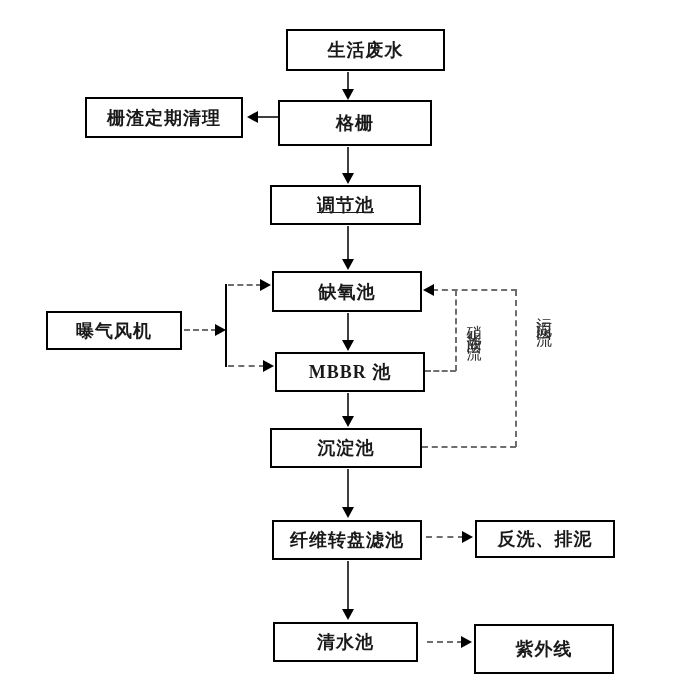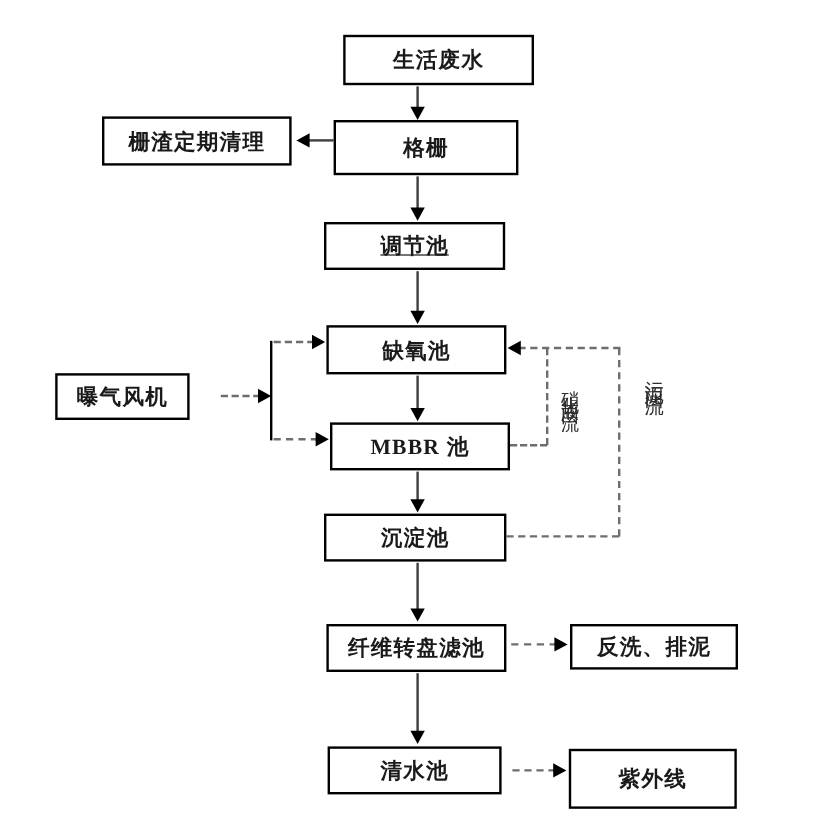--- a/index.html
+++ b/index.html
@@ -70,21 +70,21 @@
   <div class="box" style="left:270px;top:428px;width:152px;height:40px;">沉淀池</div>
 
   <div class="box" style="left:272px;top:520px;width:150px;height:40px;">纤维转盘滤池</div>
 
   <div class="box" style="left:475px;top:520px;width:140px;height:38px;">反洗、排泥</div>
 
   <div class="box" style="left:273px;top:622px;width:145px;height:40px;">清水池</div>
 
   <div class="box" style="left:474px;top:624px;width:140px;height:50px;">紫外线</div>
 
-  <div class="box" style="left:46px;top:311px;width:112px;height:39px;">曝气风机</div>
+  <div class="box" style="left:46px;top:311px;width:136px;height:39px;">曝气风机</div>
 
   <div class="varrow" style="left:342px;top:72px;height:28px;">
     <div class="shaft"></div>
     <div class="head"></div>
   </div>
   <div class="varrow" style="left:342px;top:147px;height:37px;">
     <div class="shaft"></div>
     <div class="head"></div>
   </div>
   <div class="varrow" style="left:342px;top:226px;height:44px;">

